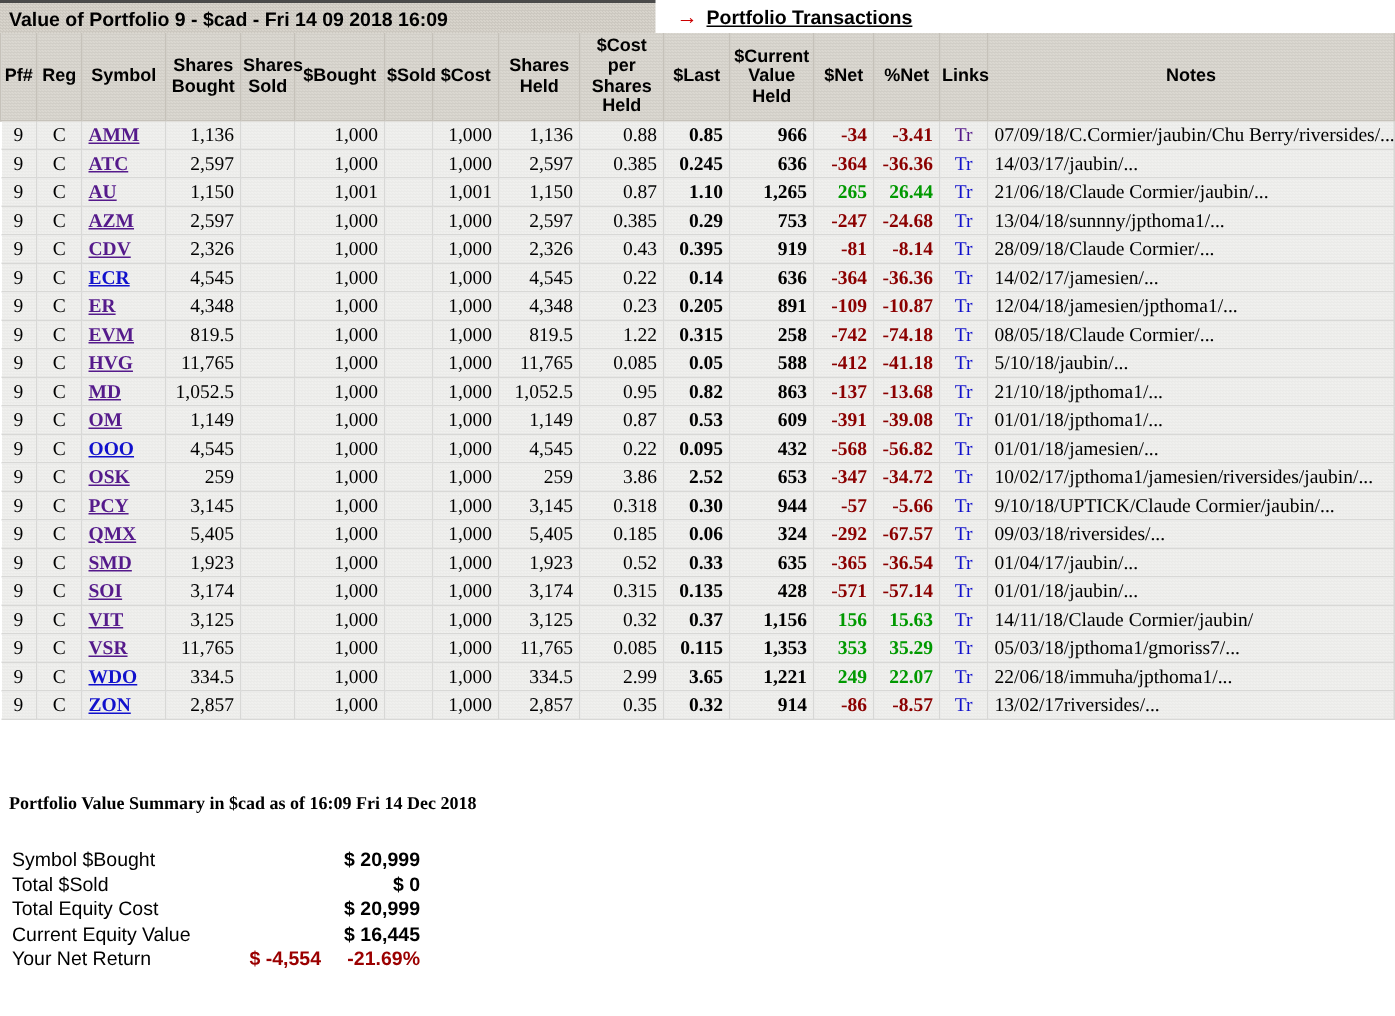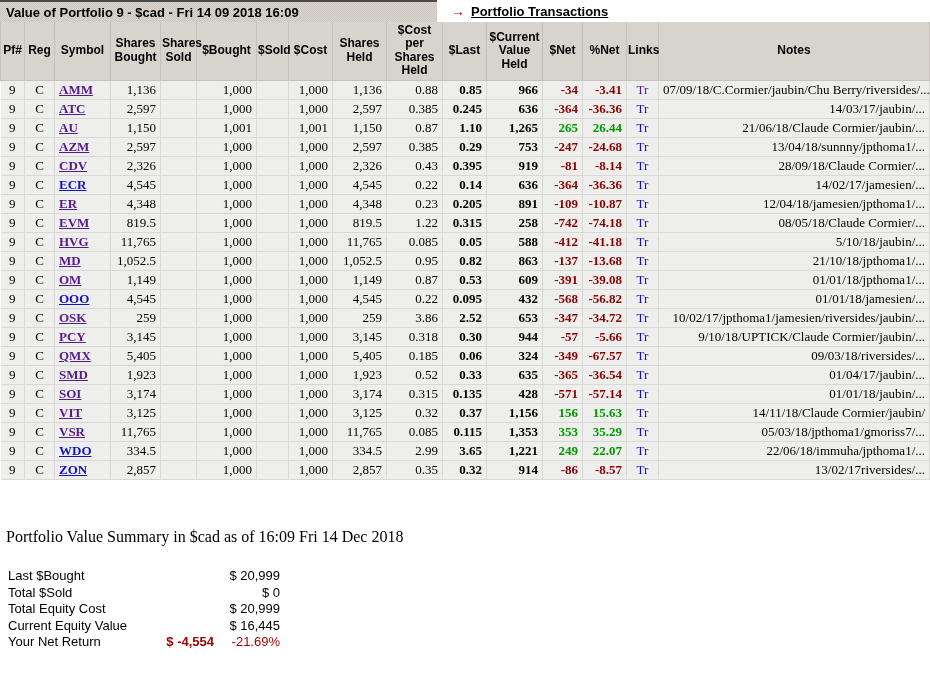--- a/index.html
+++ b/index.html
@@ -43,39 +43,39 @@
     white-space: nowrap; overflow: hidden; vertical-align: middle;
   }
   td.c-pf, td.c-reg { text-align: center; }
   td.c-symbol { text-align: left; }
   td.c-shares_bought, td.c-shares_sold, td.c-bought, td.c-sold, td.c-cost,
   td.c-shares_held, td.c-cost_per_share, td.c-last, td.c-current_value,
   td.c-net, td.c-pct_net { text-align: right; }
   td.c-last, td.c-current_value { font-weight: bold; }
   td.c-net, td.c-pct_net { font-weight: bold; }
   td.c-link { text-align: center; }
-  td.c-notes { text-align: right; font-size: 12.5px; }
+  td.c-notes { font-size: 12.5px; }
   td.neg { color: #8b0000; }
   td.pos { color: #009900; }
   a.sym { font-weight: bold; text-decoration: underline; cursor: pointer;
     font-family: "Liberation Serif", serif; }
   a.tr { cursor: pointer; font-family: "Liberation Serif", serif; }
   a.visited { color: #551a8b; }
   a.unvisited { color: #1111cc; }
 
   
   .summary { padding: 0 0 0 6px; }
-  .summary-title { font-family: "Liberation Serif", serif; font-weight: normal;
-    font-size: 16px; margin: 48px 0 0 0; }
+  .summary-title { font-family: "Liberation Serif", serif; font-weight: bold;
+    font-size: 12px; margin: 48px 0 0 0; }
   table.sum { border-collapse: collapse; margin-top: 22px; }
   table.sum td { font-family: "Liberation Sans", sans-serif; font-size: 13px;
     height: 16.4px; padding: 0 2px; white-space: nowrap; }
   td.s-label { width: 152px; text-align: left; }
   td.s-val1 { width: 58px; text-align: right; font-weight: bold; }
-  td.s-val2 { width: 66px; text-align: right; font-weight: normal; }
+  td.s-val2 { width: 66px; text-align: right; font-weight: bold; }
   tr.s-neg td.s-val1, tr.s-neg td.s-val2 { color: #9b0000; }
 </style>
 </head>
 <body>
 
 <div class="topbar">
   <div class="titlebar">Value of Portfolio 9 - $cad - Fri 14 09 2018 16:09</div>
   <span class="arrow">→</span>
   <a class="translink">Portfolio Transactions</a>
 </div>
@@ -378,21 +378,21 @@
         <td class="c-symbol"><a class="sym visited">QMX</a></td>
         <td class="c-shares_bought">5,405</td>
         <td class="c-shares_sold"></td>
         <td class="c-bought">1,000</td>
         <td class="c-sold"></td>
         <td class="c-cost">1,000</td>
         <td class="c-shares_held">5,405</td>
         <td class="c-cost_per_share">0.185</td>
         <td class="c-last">0.06</td>
         <td class="c-current_value">324</td>
-        <td class="c-net neg">-349</td>
+        <td class="c-net neg">-292</td>
         <td class="c-pct_net neg">-67.57</td>
         <td class="c-link"><a class="tr unvisited">Tr</a></td>
         <td class="c-notes">09/03/18/riversides/...</td>
       </tr>
       <tr>
         <td class="c-pf">9</td>
         <td class="c-reg">C</td>
         <td class="c-symbol"><a class="sym visited">SMD</a></td>
         <td class="c-shares_bought">1,923</td>
         <td class="c-shares_sold"></td>
@@ -499,21 +499,21 @@
         <td class="c-notes">13/02/17riversides/...</td>
       </tr>
     </tbody>
 </table>
 
 <div class="summary">
   <div class="summary-title">Portfolio Value Summary in $cad as of 16:09 Fri 14 Dec 2018</div>
   <table class="sum">
     <tbody id="sum-body">
         <tr>
-          <td class="s-label">Last $Bought</td>
+          <td class="s-label">Symbol $Bought</td>
           <td class="s-val1"></td>
           <td class="s-val2">$ 20,999</td>
         </tr>
         <tr>
           <td class="s-label">Total $Sold</td>
           <td class="s-val1"></td>
           <td class="s-val2">$ 0</td>
         </tr>
         <tr>
           <td class="s-label">Total Equity Cost</td>

